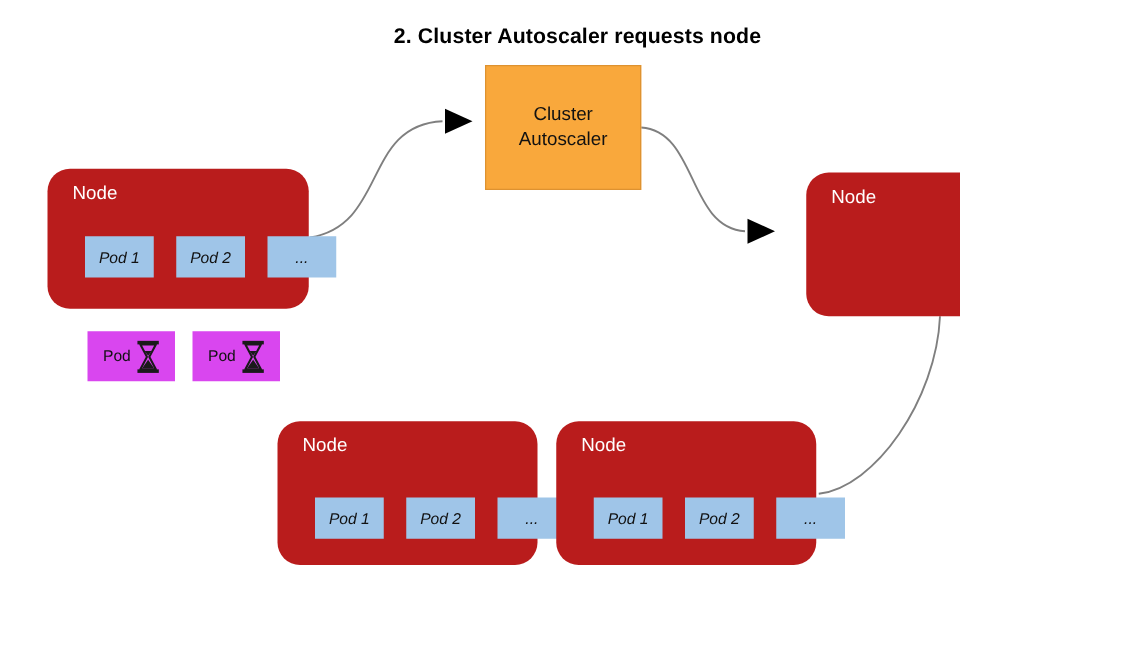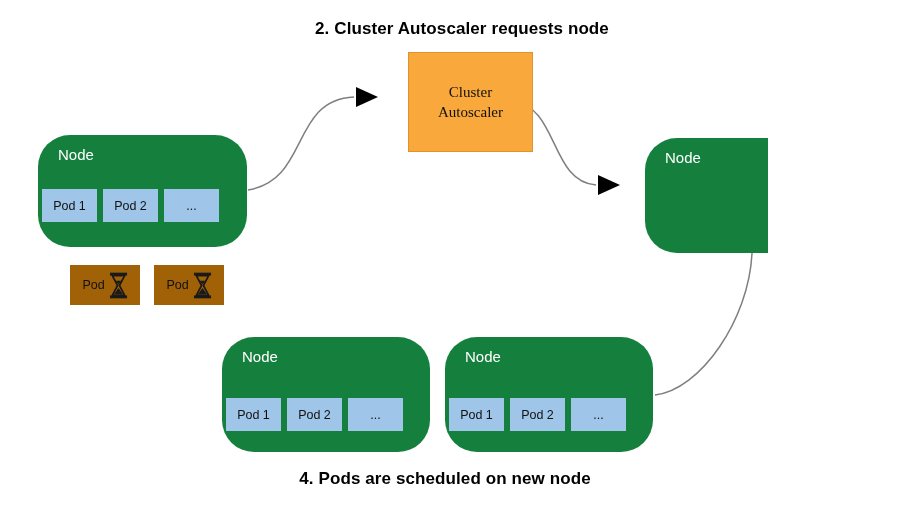--- a/index.html
+++ b/index.html
@@ -29,81 +29,81 @@
     white-space: nowrap;
     letter-spacing: 0.1px;
   }
   #step2 { left: 280px; top: 19px; width: 364px; text-align: center; }
   #step1 { left: 27px;  top: 103px; }
   #step3 { left: 627px; top: 110px; }
   #step4 { left: 255px; top: 469px; width: 380px; text-align: center; }
 
   .node {
     position: absolute;
-    background: #15803d;
-    border-radius: 32px;
+    background: #b91c1c;
+    border-radius: 18px;
   }
   #node1 { left: 38px;  top: 135px; width: 209px; height: 112px; }
   #node3 { left: 645px; top: 138px; width: 212px; height: 115px; }
   #nodeA { left: 222px; top: 337px; width: 208px; height: 115px; }
   #nodeB { left: 445px; top: 337px; width: 208px; height: 115px; }
 
   .node-title {
     position: absolute;
     left: 20px; top: 11px;
     color: #ffffff;
     font-size: 15px;
     font-weight: 500;
   }
 
   .pods-row {
     position: absolute;
-    left: 4px;
+    left: 30px;
     display: flex;
-    gap: 6px;
+    gap: 18px;
+    font-style: italic;
   }
   #node1 .pods-row { top: 54px; }
   #nodeA .pods-row { top: 61px; }
   #nodeB .pods-row { top: 61px; }
 
   .pod {
     width: 55px; height: 33px;
     background: #9FC5E8;
     display: flex;
     align-items: center;
     justify-content: center;
     font-size: 12.5px;
     color: #111111;
   }
 
   .autoscaler {
     position: absolute;
-    left: 408px; top: 52px;
+    left: 388px; top: 52px;
     width: 125px; height: 100px;
     background: #F9A83C;
     border: 1px solid #DE9230;
     display: flex;
     align-items: center;
     justify-content: center;
-    font-family: Liberation Serif, serif;
   }
   .autoscaler span {
     display: block;
     width: 84px;
     text-align: center;
     font-size: 15px;
     line-height: 20px;
     color: #111111;
   }
 
   .pending-pod {
     position: absolute;
     top: 265px;
     width: 70px; height: 40px;
-    background: #a16207;
+    background: #d946ef;
     display: flex;
     align-items: center;
     justify-content: center;
     gap: 4px;
     font-size: 12.5px;
     color: #111111;
   }
   #pendingPod1 { left: 70px; }
   #pendingPod2 { left: 154px; }
 
@@ -123,21 +123,20 @@
 
   <svg class="overlay" viewBox="0 0 900 516">
     <path d="M248,190 C310,180 290,100 354,97" fill="none" stroke="#7f7f7f" stroke-width="1.5"></path>
     <polygon points="356,87 378,97 356,107" fill="#000000"></polygon>
     <path d="M513,102 C558,105 550,182 596,185" fill="none" stroke="#7f7f7f" stroke-width="1.5"></path>
     <polygon points="598,175 620,185 598,195" fill="#000000"></polygon>
     <path d="M752,253 C749,320 700,390 655,395" fill="none" stroke="#7f7f7f" stroke-width="1.5"></path>
   </svg>
 
   <div class="step-label" id="step2">2. Cluster Autoscaler requests node</div>
-  <div class="step-label" id="step4">4. Pods are scheduled on new node</div>
 
   <div class="autoscaler">
     <span>Cluster Autoscaler</span>
   </div>
 
   <div class="node" id="node1">
     <div class="node-title">Node</div>
     <div class="pods-row">
       <div class="pod">Pod 1</div>
       <div class="pod">Pod 2</div>

